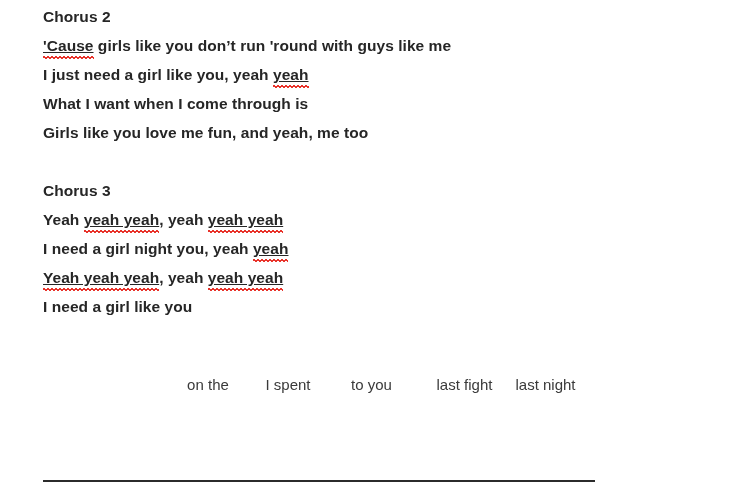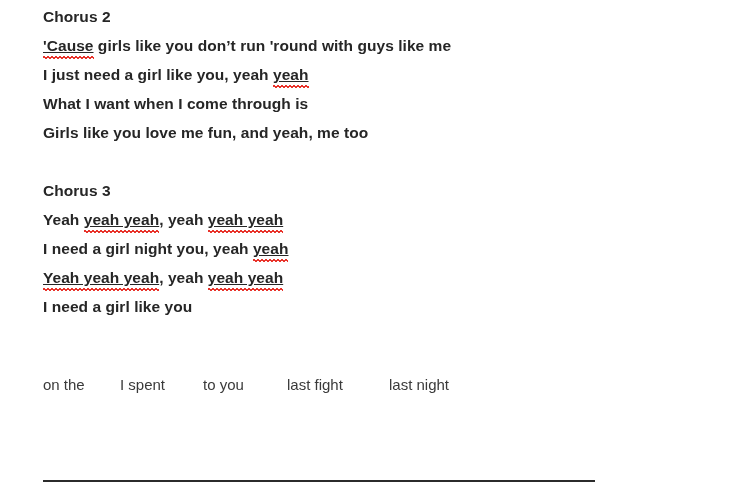--- a/index.html
+++ b/index.html
@@ -80,20 +80,21 @@
     color: #3a3a3a;
   }
   .ex-words {
     display: block;
     font-weight: normal;
     font-size: 15px;
     line-height: 29px;
     height: 29px;
     color: #3a3a3a;
     white-space: pre;
+    text-align: center;
   }
   .ex-words .w {
     display: inline-block;
   }
   .w0 { width: 77px; }
   .w1 { width: 83px; }
   .w2 { width: 84px; }
   .w3 { width: 102px; }
   .w4 { width: auto; }
 

